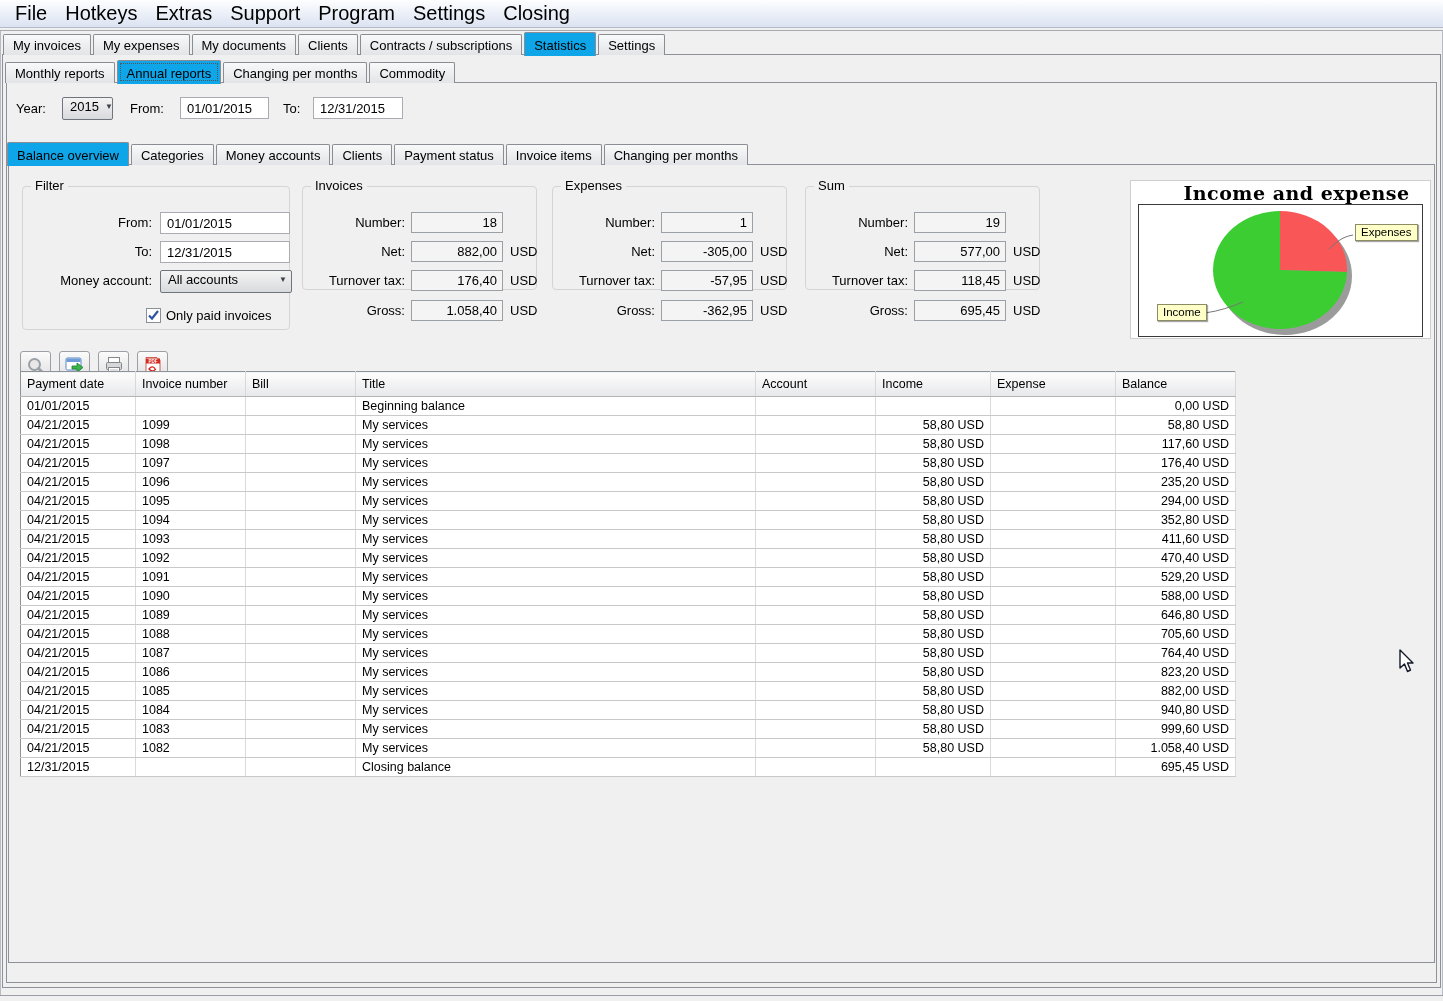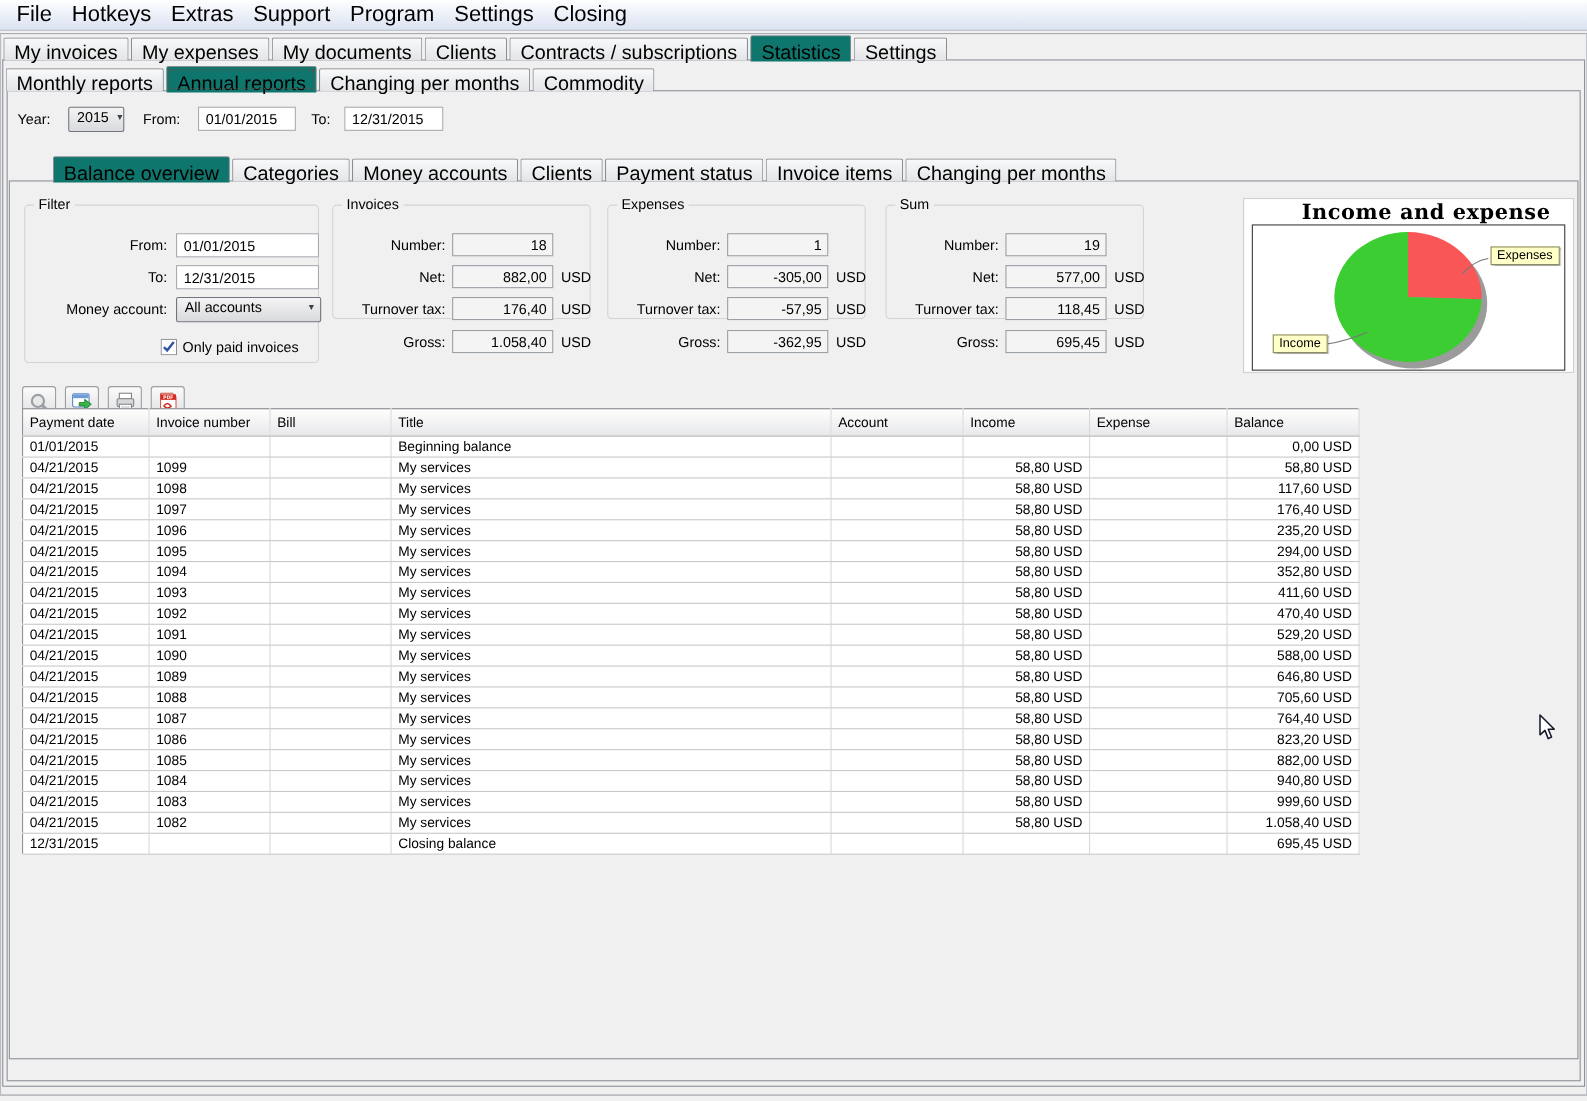--- a/index.html
+++ b/index.html
@@ -19,31 +19,31 @@
     padding-left:6px; display:flex; align-items:center;
   }
   .menu-item{ padding:4px 9px; font-size:20px; cursor:default; }
   #hline-top{ position:absolute; left:0; top:30px; width:1443px; height:1px; background:#a7aab1;}
   
   .tabs{ position:absolute; display:flex; align-items:flex-end; z-index:5; height:24px;}
   .tab{
     border:1px solid #8a8d93; border-bottom:none;
     background:linear-gradient(#f8f9f9,#e3e4e7);
     padding:3px 9px; margin-right:2px;
-    border-radius:2px 2px 0 0; font-size:18px;
+    border-radius:2px 2px 0 0; font-size:13px;
     height:21px; white-space:nowrap; cursor:default;
   }
   .tab.active{
-    background:#0f766e; height:24px; margin-bottom:-1px;
+    background:#0ea5e9; height:24px; margin-bottom:-1px;
     padding-top:5px; z-index:6; position:relative;
   }
   #main-tabs{ left:3px; top:31px; }
   #report-tabs{ left:5px; top:59px; }
   #report-tabs .tab.active{ outline:1px dotted #555; outline-offset:-4px; }
-  #stats-tabs{ left:17px; top:141px;padding-left:31px; }
+  #stats-tabs{ left:7px; top:141px; }
   
   .panel{ position:absolute; border:1px solid #8e9199; background:#f0f0f0; z-index:1;}
   #panel-main{ left:2px; top:54px; width:1439px; height:934px; }
   #panel-a{ left:6px; top:82px; width:1431px; height:901px; }
   #panel-b{ left:8px; top:164px; width:1427px; height:799px; z-index:2;}
   #win-bottom{ position:absolute; left:0; top:995px; width:1443px; height:1px; background:#9a9da3;}
   #frame-l{ position:absolute; left:0; top:31px; width:1px; height:964px; background:#b8bbc1;}
   #frame-r{ position:absolute; right:0; top:31px; width:1px; height:964px; background:#b8bbc1;}
   
   .plabel{ position:absolute; font-size:13px; z-index:3;}

